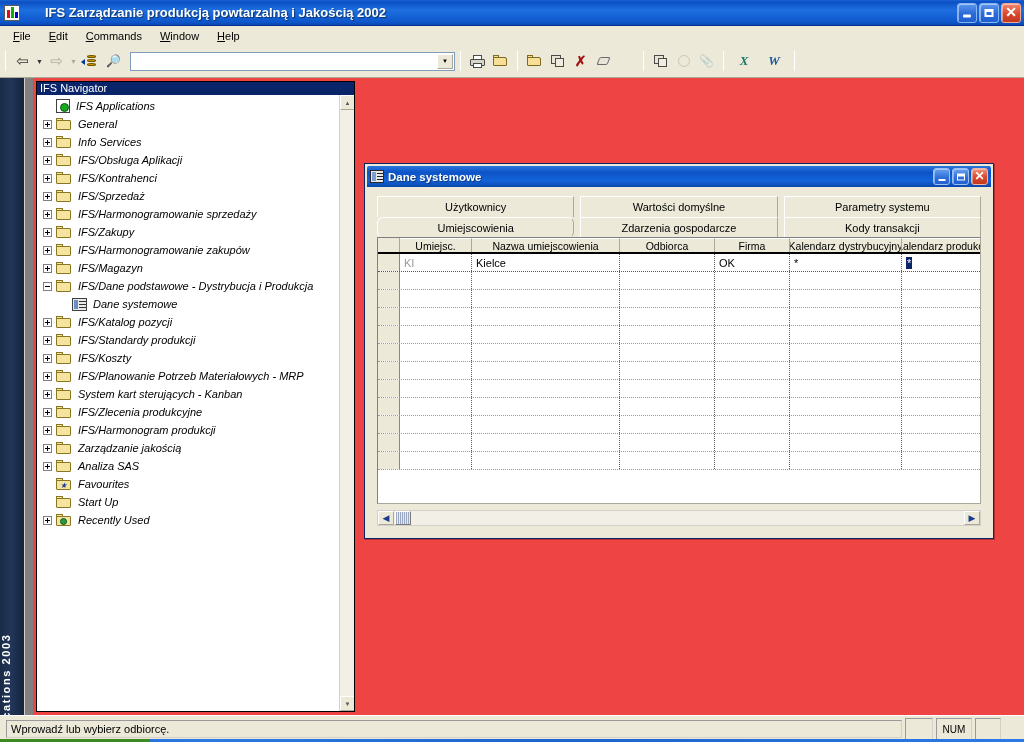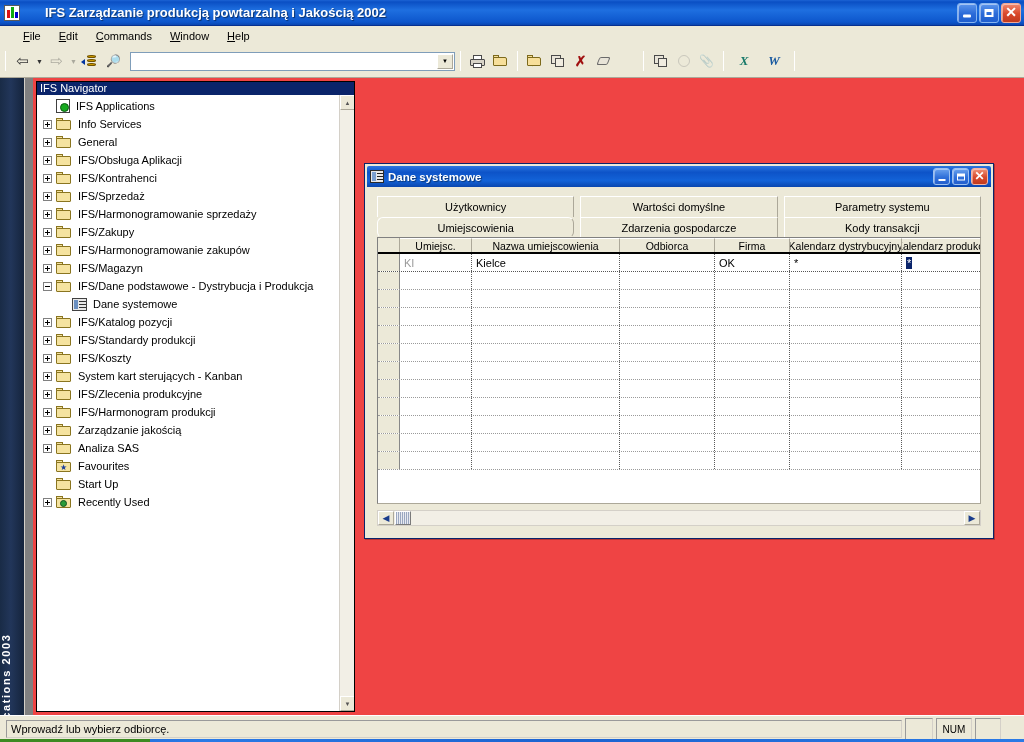--- a/index.html
+++ b/index.html
@@ -50,21 +50,21 @@
   .tbtn.close { background: linear-gradient(to bottom, #f08a70, #d9472a 55%, #c03a1e); border-color:#f2a894; }
   .tbtn .g { position: absolute; left: 50%; top: 50%; transform: translate(-50%,-50%); color: #fff; font-size: 11px; font-weight: bold; line-height: 1; font-family: "Liberation Sans", sans-serif; }
   .tbtn.min .g { top: 68%; width: 8px; height: 3px; background: #fff; border-radius: 1px; }
   .tbtn.max .g { width: 9px; height: 8px; border: 2px solid #fff; border-top-width: 3px; }
   .tbtn.close .g { font-size: 14px; top: 47%; }
 
   
   .menubar {
     position: absolute; left: 0; top: 26px; width: 1024px; height: 19px;
     background: #ece9d8; display: flex; align-items: center;
-    padding-left: 14px;
+    padding-left: 4px;
   }
   .menuitem { padding: 2px 9px; color: #000; font-size: 11px; cursor: default; white-space: nowrap; }
   .menuitem u { text-decoration: underline; }
 
   
   .toolbar {
     position: absolute; left: 0; top: 45px; width: 1024px; height: 33px;
     background: #ece9d8; display: flex; align-items: center;
     border-bottom: 1px solid #aca899;
   }
@@ -153,21 +153,21 @@
   .nav-scroll {
     position: absolute; right: 0; top: 0; width: 15px; height: 616px;
     background: #f2efe6; border-left: 1px solid #d4d0c8;
   }
   .nav-scroll .arw {
     width: 15px; height: 15px; background: #ece9d8;
     border: 1px solid #fff; border-right-color: #aca899; border-bottom-color: #aca899;
     display: flex; align-items: center; justify-content: center; font-size: 6px; color: #555; cursor: pointer;
   }
   .nav-scroll .arw.bot { position: absolute; bottom: 0; }
-  .tree { padding: 2px 12px 0 0; }
+  .tree { padding: 2px 12px 0 0; font-style: italic; }
   .trow {
     display: flex; align-items: center; height: 18px;
     padding-left: 6px; white-space: nowrap; cursor: default; font-size: 11px; color: #000;
   }
   .trow .exp {
     width: 9px; height: 9px; border: 1px solid #808080; background: #fff;
     position: relative; margin-right: 4px; flex: 0 0 auto; cursor: pointer;
   }
   .trow .exp::before { content:""; position:absolute; left:1px; top:3px; width:5px; height:1px; background:#000; }
   .trow .exp.plus::after { content:""; position:absolute; left:3px; top:1px; width:1px; height:5px; background:#000; }
@@ -434,29 +434,29 @@
               <span class="nobox"></span>
               <span class="appic"></span>
               <span class="lbl">IFS Applications</span>
             </div>
             <div class="trow">
               <span class="exp plus"></span>
               <span class="fold">
                 <span class="t"></span>
                 <span class="f"></span>
               </span>
+              <span class="lbl">General</span>
+            </div>
+            <div class="trow">
+              <span class="exp plus"></span>
+              <span class="fold">
+                <span class="t"></span>
+                <span class="f"></span>
+              </span>
               <span class="lbl">Info Services</span>
-            </div>
-            <div class="trow">
-              <span class="exp plus"></span>
-              <span class="fold">
-                <span class="t"></span>
-                <span class="f"></span>
-              </span>
-              <span class="lbl">General</span>
             </div>
             <div class="trow">
               <span class="exp plus"></span>
               <span class="fold">
                 <span class="t"></span>
                 <span class="f"></span>
               </span>
               <span class="lbl">IFS/Obsługa Aplikacji</span>
             </div>
             <div class="trow">
@@ -536,20 +536,28 @@
               </span>
               <span class="lbl">IFS/Standardy produkcji</span>
             </div>
             <div class="trow">
               <span class="exp plus"></span>
               <span class="fold">
                 <span class="t"></span>
                 <span class="f"></span>
               </span>
               <span class="lbl">IFS/Koszty</span>
+            </div>
+            <div class="trow">
+              <span class="exp plus"></span>
+              <span class="fold">
+                <span class="t"></span>
+                <span class="f"></span>
+              </span>
+              <span class="lbl">IFS/Planowanie Potrzeb Materiałowych - MRP</span>
             </div>
             <div class="trow">
               <span class="exp plus"></span>
               <span class="fold">
                 <span class="t"></span>
                 <span class="f"></span>
               </span>
               <span class="lbl">System kart sterujących - Kanban</span>
             </div>
             <div class="trow">

